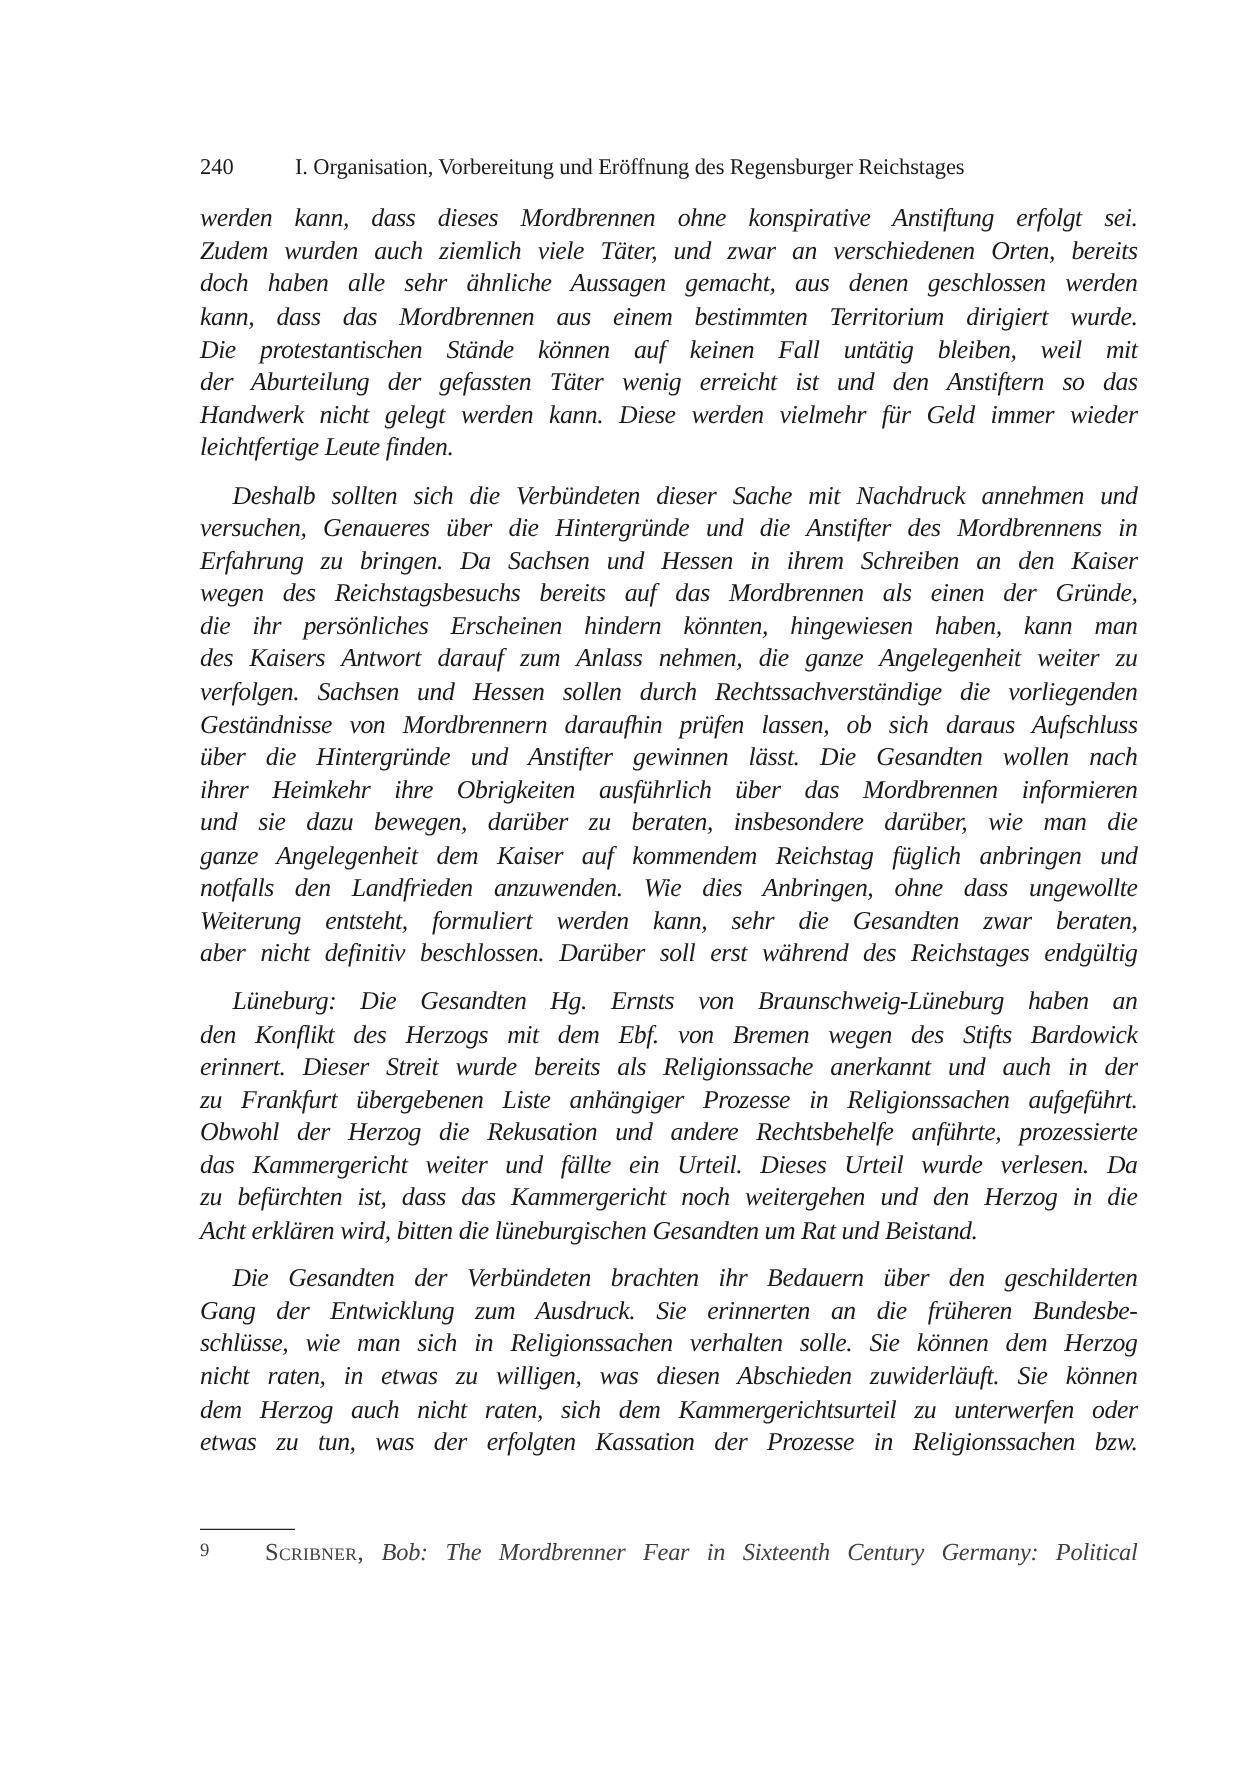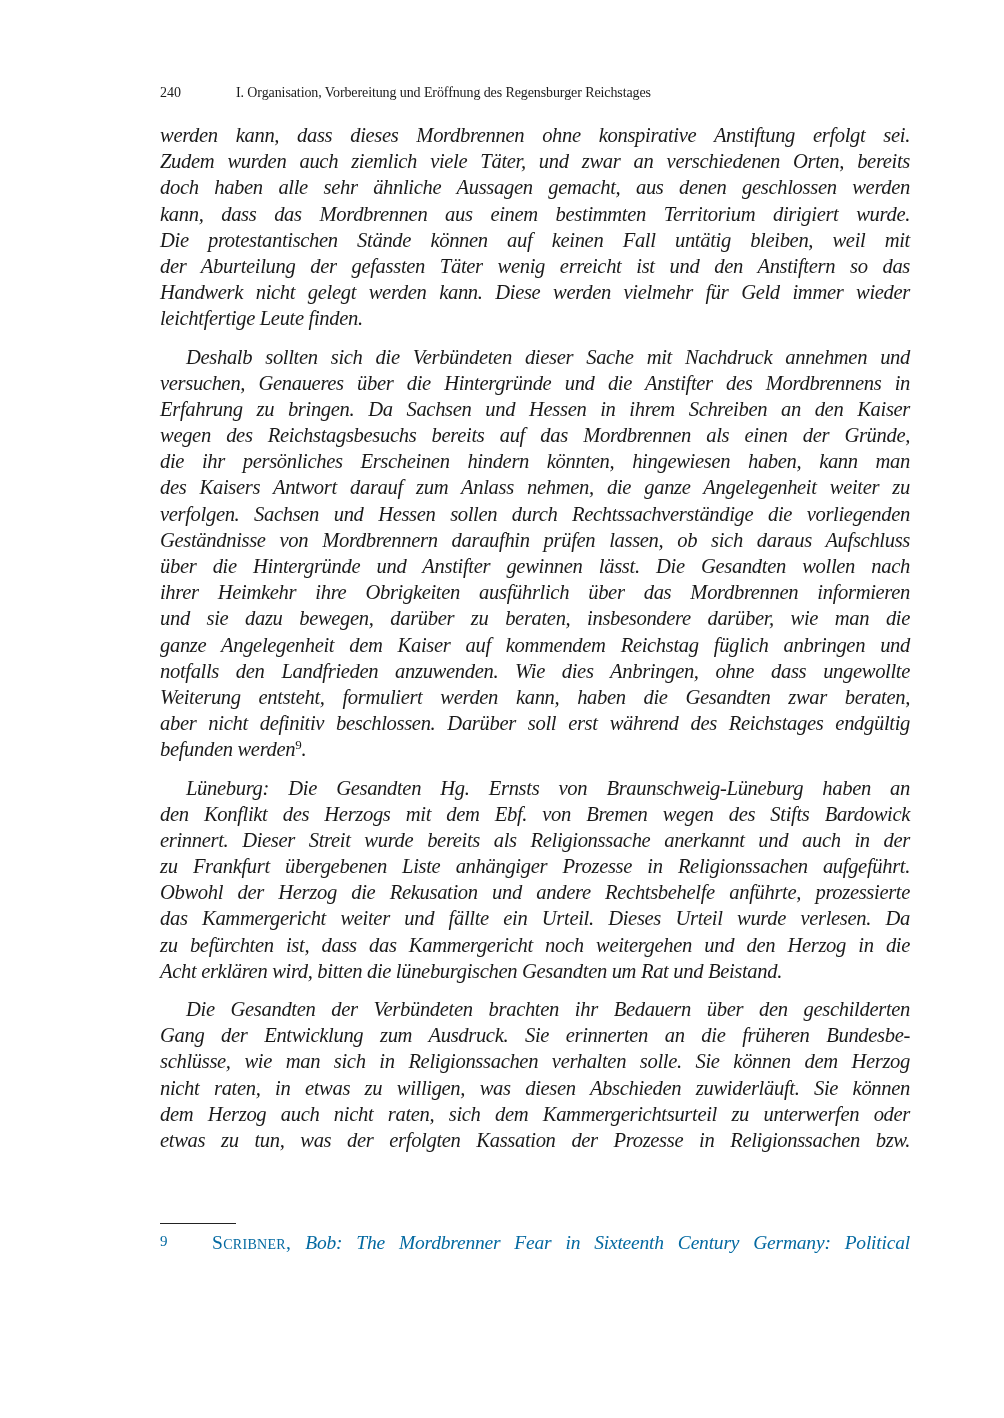--- a/index.html
+++ b/index.html
@@ -4,40 +4,40 @@
   <style>
     html, body { margin: 0; padding: 0; background: #ffffff; }
     body { width: 1004px; height: 1418px; position: relative; overflow: hidden; }
     .page {
       position: absolute; left: 160px; top: 76px; width: 750px;
       font-family: "Liberation Serif", "DejaVu Serif", serif;
       color: #1a1a1a;
     }
     .header {
       position: relative; height: 34px;
-      font-size: 14px; line-height: 34px; white-space: nowrap;
+      font-size: 18px; line-height: 34px; white-space: nowrap; margin-top: 40px;
     }
     .header .num { position: absolute; left: 0; top: 0; }
     .header .title { position: absolute; left: 76px; top: 0; letter-spacing: -0.1px; }
     .body { margin-top: 12px; }
     .line {
       font-style: italic; font-size: 20.6px; line-height: 26.2px; height: 26.2px;
       white-space: nowrap; text-align: justify; text-align-last: justify;
       letter-spacing: -0.35px;
     }
     .line.last { text-align-last: left; }
     .line.indent { padding-left: 26px; margin-top: 12px; }
     sup.fn { font-style: normal; font-size: 13px; vertical-align: 7px; line-height: 0; }
     .footnote-rule {
       position: absolute; left: 160px; top: 1223px; width: 76px; height: 0;
       border-top: 1px solid #222;
     }
     .footnote {
       position: absolute; left: 160px; top: 1228px; width: 750px;
-      font-family: "Liberation Serif", "DejaVu Serif", serif; color: #0369a1;
+      font-family: "Liberation Serif", "DejaVu Serif", serif; color: #404040;
       font-size: 19.5px; line-height: 26px; white-space: nowrap;
       text-align: justify; text-align-last: justify;
     }
     .footnote .fnnum { display: inline-block; width: 40px; text-align: right; padding-right: 12px; font-size: 15px; vertical-align: 3px; }
     .footnote .author { font-variant: small-caps; letter-spacing: 0.3px; }
     .footnote .rest { font-style: italic; letter-spacing: -0.2px; }
   </style>
 </head>
 <body>
 
@@ -64,23 +64,22 @@
     <div class="line">wegen des Reichstagsbesuchs bereits auf das Mordbrennen als einen der Gründe,</div>
     <div class="line">die ihr persönliches Erscheinen hindern könnten, hingewiesen haben, kann man</div>
     <div class="line">des Kaisers Antwort darauf zum Anlass nehmen, die ganze Angelegenheit weiter zu</div>
     <div class="line">verfolgen. Sachsen und Hessen sollen durch Rechtssachverständige die vorliegenden</div>
     <div class="line">Geständnisse von Mordbrennern daraufhin prüfen lassen, ob sich daraus Aufschluss</div>
     <div class="line">über die Hintergründe und Anstifter gewinnen lässt. Die Gesandten wollen nach</div>
     <div class="line">ihrer Heimkehr ihre Obrigkeiten ausführlich über das Mordbrennen informieren</div>
     <div class="line">und sie dazu bewegen, darüber zu beraten, insbesondere darüber, wie man die</div>
     <div class="line">ganze Angelegenheit dem Kaiser auf kommendem Reichstag füglich anbringen und</div>
     <div class="line">notfalls den Landfrieden anzuwenden. Wie dies Anbringen, ohne dass ungewollte</div>
-    <div class="line">Weiterung entsteht, formuliert werden kann, haben die Gesandten zwar beraten,</div>
+    <div class="line">Weiterung entsteht, formuliert werden kann, sehr die Gesandten zwar beraten,</div>
     <div class="line">aber nicht definitiv beschlossen. Darüber soll erst während des Reichstages endgültig</div>
-    <div class="line last"><span>befunden werden</span><sup class="fn">9</sup><span>.</span></div>
 
     <div class="line indent">Lüneburg: Die Gesandten Hg. Ernsts von Braunschweig-Lüneburg haben an</div>
     <div class="line">den Konflikt des Herzogs mit dem Ebf. von Bremen wegen des Stifts Bardowick</div>
     <div class="line">erinnert. Dieser Streit wurde bereits als Religionssache anerkannt und auch in der</div>
     <div class="line">zu Frankfurt übergebenen Liste anhängiger Prozesse in Religionssachen aufgeführt.</div>
     <div class="line">Obwohl der Herzog die Rekusation und andere Rechtsbehelfe anführte, prozessierte</div>
     <div class="line">das Kammergericht weiter und fällte ein Urteil. Dieses Urteil wurde verlesen. Da</div>
     <div class="line">zu befürchten ist, dass das Kammergericht noch weitergehen und den Herzog in die</div>
     <div class="line last">Acht erklären wird, bitten die lüneburgischen Gesandten um Rat und Beistand.</div>
 

